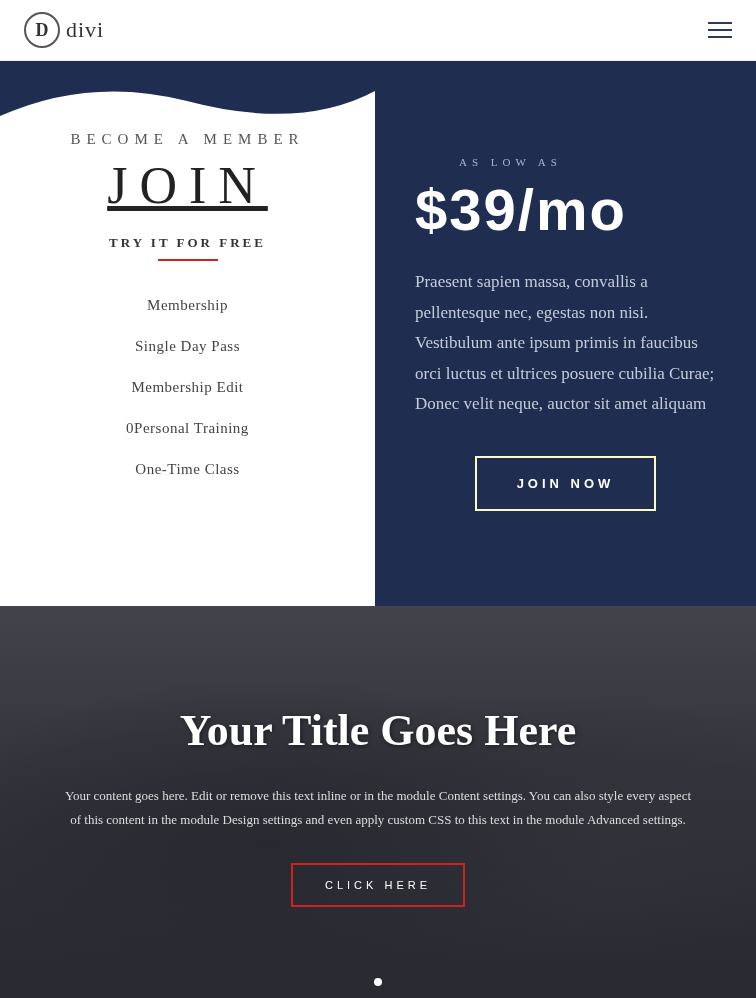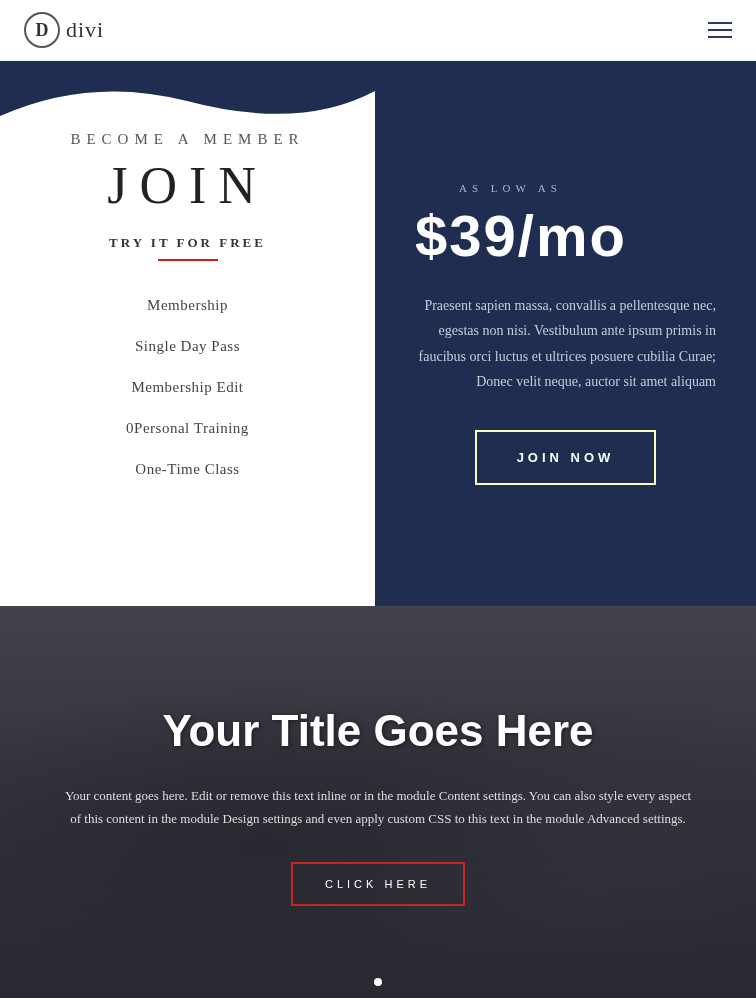--- a/index.html
+++ b/index.html
@@ -34,21 +34,21 @@
     .wave-top {
       position: absolute; top: 0; left: 0; width: 100%; overflow: hidden;
       height: 70px;
     }
     .become-member {
       font-size: 15px; letter-spacing: 6px; color: #555; text-transform: uppercase;
       margin-bottom: 8px; margin-top: 10px;
     }
     .join-title {
       font-size: 52px; letter-spacing: 12px; color: #222; text-transform: uppercase;
-      font-family: Georgia, serif; font-weight: 300; margin-bottom: 20px;
+      font-family: Georgia, serif; font-weight: 300; margin-bottom: 20px; text-decoration: underline;
     }
     .try-free {
       font-size: 13px; letter-spacing: 3px; color: #333; text-transform: uppercase;
       font-weight: bold; margin-bottom: 8px;
     }
     .red-line {
       width: 60px; height: 2px; background: #cc2222; margin-bottom: 24px;
     }
     .menu-list { list-style: none; text-align: center; width: 100%; }
     .menu-list li {
@@ -64,21 +64,21 @@
     .as-low-as {
       font-size: 11px; letter-spacing: 5px; color: #aab4cc; text-transform: uppercase;
       margin-bottom: 8px;
       margin-left: 44px;
     }
     .price {
       font-size: 58px; font-weight: 700; color: #fff; letter-spacing: 2px;
       margin-bottom: 24px; font-family: Arial, sans-serif;
     }
     .price-desc {
-      font-size: 14px; color: #c5ccd8; line-height: 1.8; text-align: right;
+      font-size: 17px; color: #c5ccd8; line-height: 1.8; text-align: left;
       margin-bottom: 36px;
     }
     .join-now-btn {
       display: inline-block; padding: 18px 40px;
       border: 2px solid #fef9c3; color: #fff; background: transparent;
       font-size: 13px; letter-spacing: 4px; text-transform: uppercase;
       cursor: pointer; font-weight: bold; align-self: center;
     }
 
     
@@ -95,21 +95,21 @@
         linear-gradient(180deg, #6a6a6a 0%, #4a4a4a 50%, #3a3a3a 100%);
     }
     .gym-overlay {
       position: absolute; inset: 0; background: rgba(20,20,40,0.45); z-index: 2;
     }
     .gym-content {
       position: relative; z-index: 3; text-align: center; padding: 0 60px;
     }
     .gym-title {
       font-size: 44px; font-weight: 900; color: #fff; margin-bottom: 28px;
-      font-family: Liberation Sans, sans-serif; text-shadow: 1px 1px 4px rgba(0,0,0,0.5);
+      font-family: Liberation Serif, serif; text-shadow: 1px 1px 4px rgba(0,0,0,0.5);
     }
     .gym-desc {
       font-size: 13px; color: #ddd; line-height: 1.8; margin-bottom: 32px;
     }
     .click-here-btn {
       display: inline-block; padding: 14px 32px;
       border: 2px solid #cc2222; color: #fff; background: transparent;
       font-size: 11px; letter-spacing: 4px; text-transform: uppercase;
       cursor: pointer; font-weight: normal;
     }

